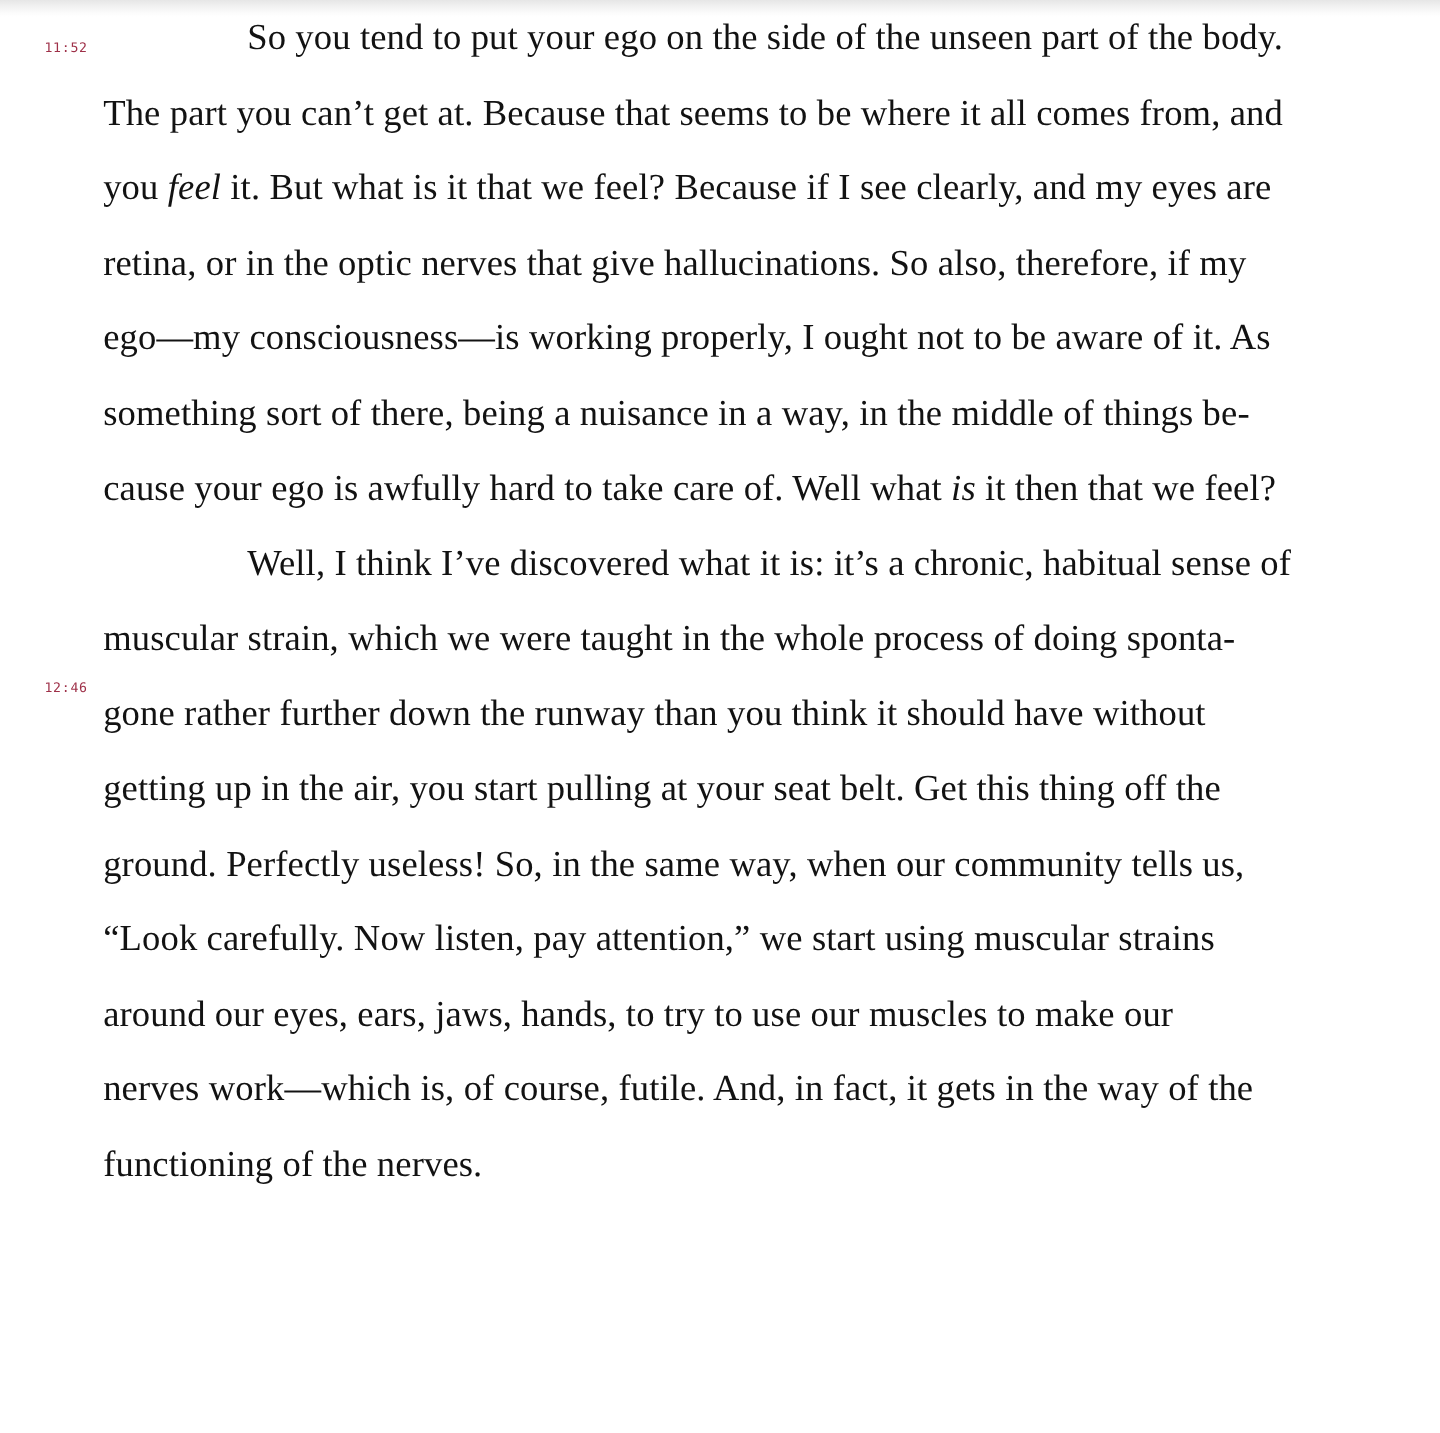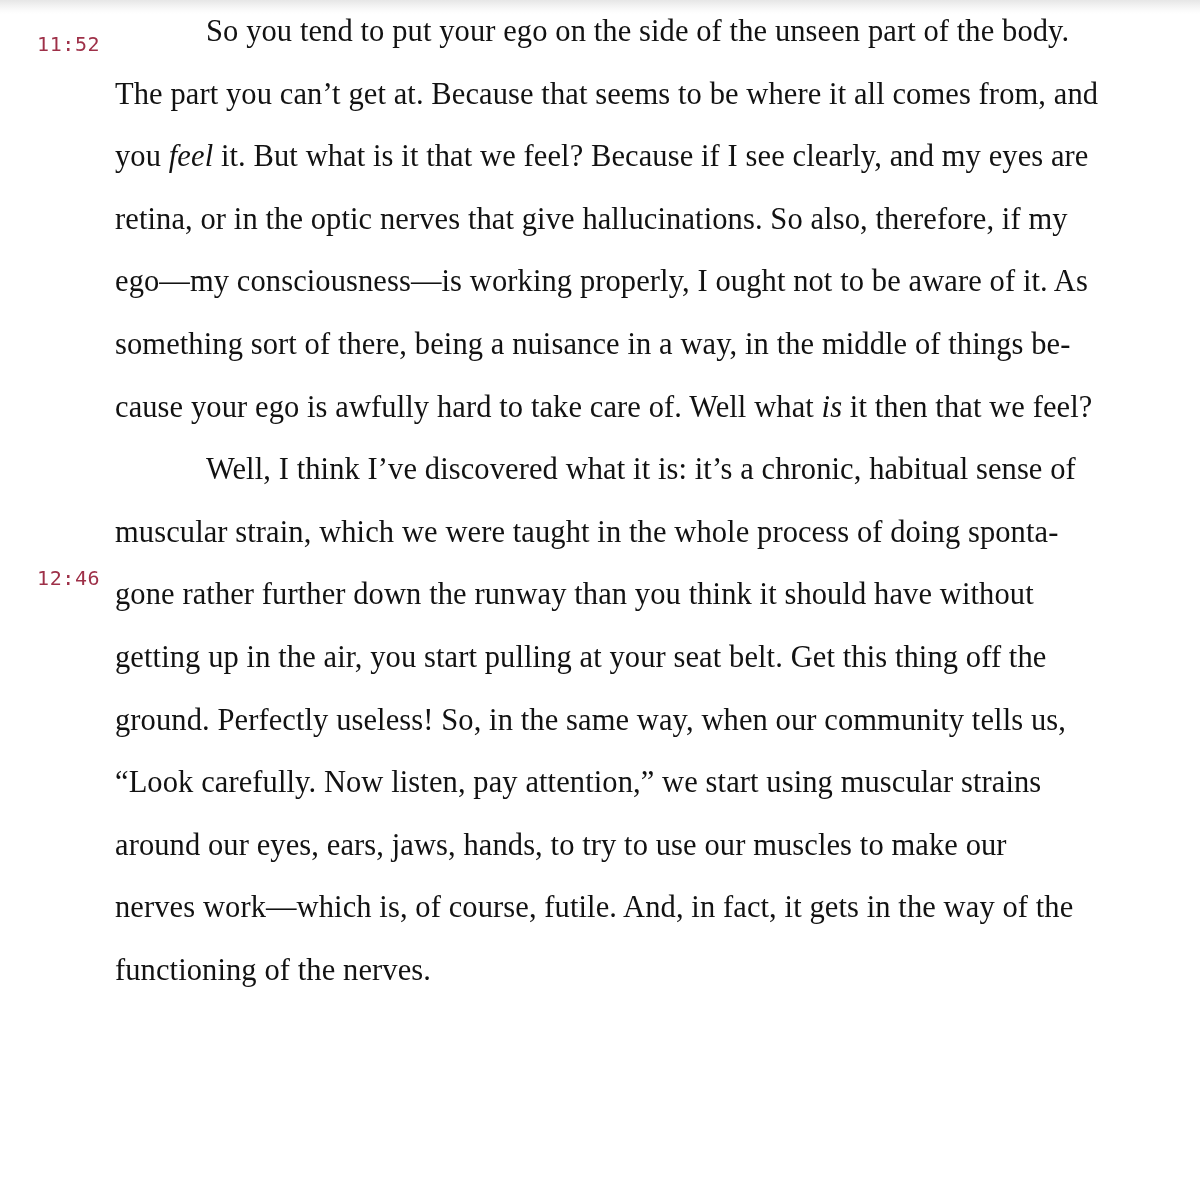--- a/index.html
+++ b/index.html
@@ -47,39 +47,39 @@
   }
 
   .line {
     position: relative;
     height: 62.6px;
     white-space: pre;
     font-size: 30.5px;
     line-height: 62.6px;
     color: #121212;
     letter-spacing: 0.1px;
-    padding-left: 115px;
+    padding-left: 86px;
     box-sizing: border-box;
   }
 
   .line.indent {
     padding-left: 206px;
   }
 
   .line i {
     font-style: italic;
   }
 
   
   .timestamp {
     position: absolute;
     left: 37px;
     width: 96px;
     font-family: "DejaVu Sans Mono", "Liberation Mono", monospace;
-    font-size: 20px;
+    font-size: 11px;
     letter-spacing: 0.6px;
     color: #9e3048;
     line-height: 1;
     text-align: left;
     white-space: pre;
   }
 
   #ts-0 { top: 34px; }
   #ts-1 { top: 568px; }
 </style>

